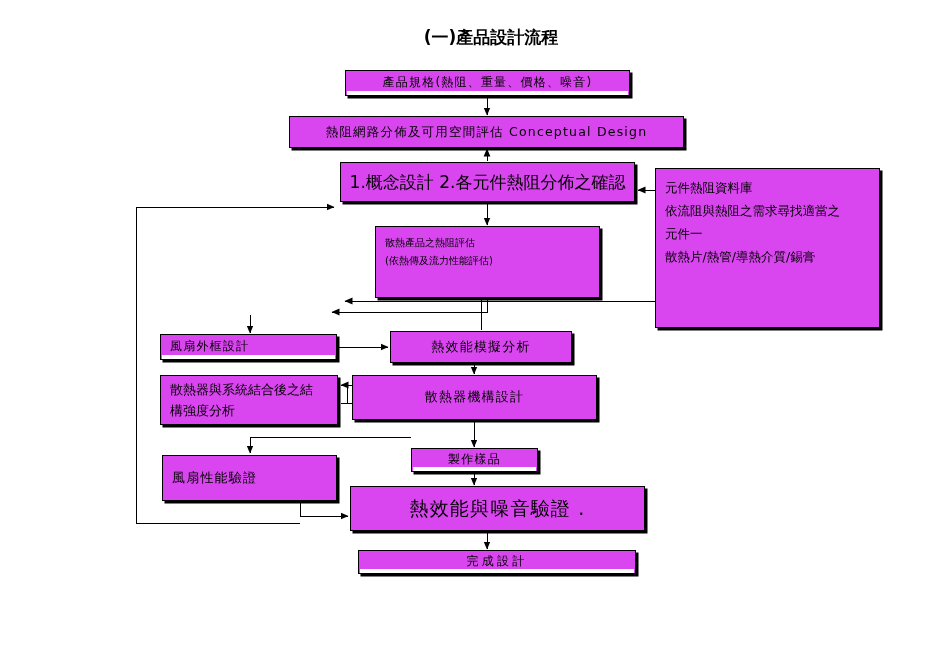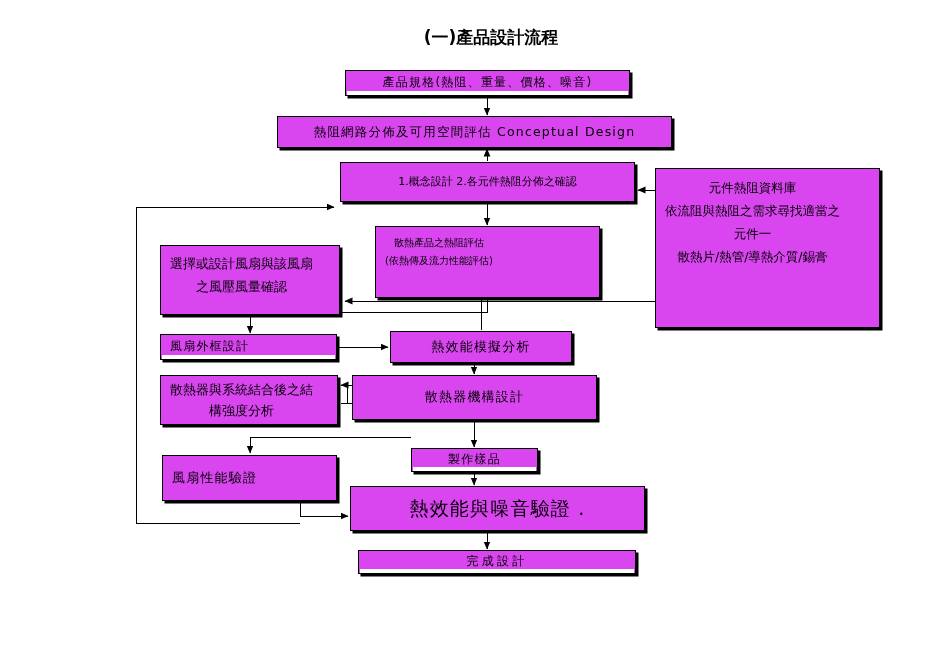--- a/index.html
+++ b/index.html
@@ -48,21 +48,21 @@
     align-items: center;
     justify-content: center;
     text-align: center;
   }
   .node.left {
     display: flex;
     align-items: flex-start;
     justify-content: flex-start;
     text-align: left;
   }
-  .node.left .txt { padding: 7px 0 0 9px; text-align: center; }
+  .node.left .txt { padding: 7px 0 0 9px; }
   .node.midleft {
     display: flex;
     align-items: center;
     justify-content: flex-start;
     text-align: left;
   }
   .node.midleft .txt { padding-left: 9px; }
   .clip {
     
     position: absolute;
@@ -137,44 +137,40 @@
       <path d="M136,523 L300,523"></path>
 
     </g>
   </svg>
 
   <div class="node center" style="left:345px; top:70px; width:285px; height:26px;">
     <span class="txt spaced" style="font-size:12px; margin-top:-2px;">產品規格(熱阻、重量、價格、噪音)</span>
     <span class="clip" style="bottom:0; height:4px;"></span>
   </div>
 
-  <div class="node center" style="left:277px; top:116px; width:395px; height:32px;">
+  <div class="node center" style="left:289px; top:116px; width:395px; height:32px;">
     <span class="txt spaced" style="font-size:12.5px;">熱阻網路分佈及可用空間評估  Conceptual Design</span>
   </div>
 
   <div class="node center" style="left:340px; top:162px; width:295px; height:40px;">
-    <span class="txt" style="font-size:11px;">1.概念設計  2.各元件熱阻分佈之確認</span>
+    <span class="txt" style="font-size:17px;">1.概念設計  2.各元件熱阻分佈之確認</span>
   </div>
 
   <div class="node left" style="left:655px; top:168px; width:225px; height:160px;">
     <span class="txt" style="font-size:12.5px; line-height:1.85;">元件熱阻資料庫
 依流阻與熱阻之需求尋找適當之
 元件一
 散熱片/熱管/導熱介質/錫膏</span>
   </div>
 
   <div class="node left" style="left:375px; top:226px; width:225px; height:72px;">
     <span class="txt" style="font-size:10px; line-height:1.75;">散熱產品之熱阻評估
 (依熱傳及流力性能評估)</span>
   </div>
 
-  <div class="node left" style="left:160px; top:245px; width:180px; height:70px;">
-    <span class="txt" style="font-size:13px; line-height:1.75;">選擇或設計風扇與該風扇
-之風壓風量確認</span>
-  </div>
 
   <div class="node center" style="left:390px; top:331px; width:182px; height:32px;">
     <span class="txt spaced" style="font-size:13px;">熱效能模擬分析</span>
   </div>
 
   <div class="node midleft" style="left:160px; top:334px; width:177px; height:26px;">
     <span class="txt spaced" style="font-size:12px; margin-top:-2px;">風扇外框設計</span>
     <span class="clip" style="bottom:0; height:4px;"></span>
   </div>
 

